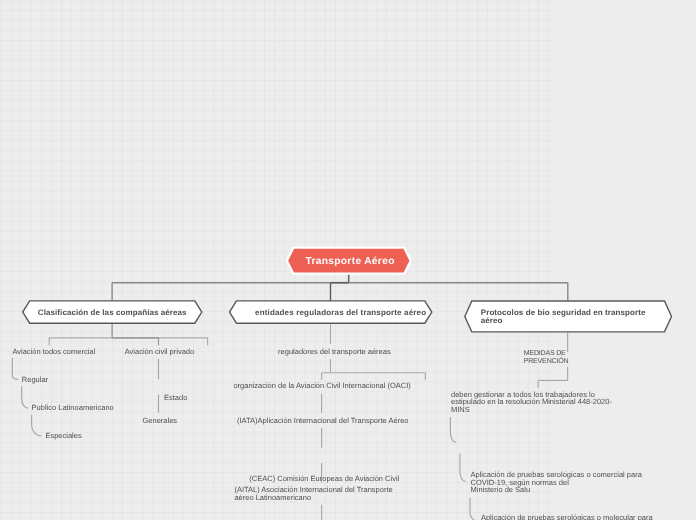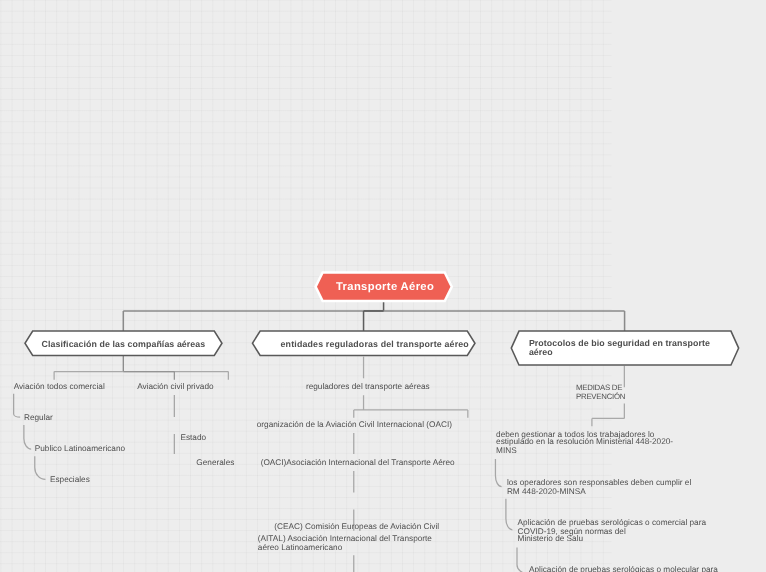--- a/index.html
+++ b/index.html
@@ -75,25 +75,24 @@
   </div>
   <div class="hexwrap" style="left:464.8px;top:300.8px;width:206.7px;height:31.1px;">
     <div class="htxt" style="font-size:8.0px;line-height:7.75px;color:#4f4f4f;width:174.7px;letter-spacing:0.08px;text-align:left;position:relative;top:0.4px;">Protocolos de bio seguridad en transporte aéreo</div>
   </div>
   <div class="lbl " style="left:12.4px;top:348.1px;">Aviación todos comercial</div>
   <div class="lbl " style="left:124.7px;top:348.1px;">Aviación civil privado</div>
   <div class="lbl " style="left:21.8px;top:375.9px;">Regular</div>
   <div class="lbl " style="left:31.6px;top:404.0px;">Publico Latinoamericano</div>
   <div class="lbl " style="left:45.4px;top:431.8px;">Especiales</div>
   <div class="lbl " style="left:164px;top:382.0px;margin-top:12px;">Estado</div>
-  <div class="lbl " style="left:142.5px;top:417.0px;margin-left:36px;">Generales</div>
+  <div class="lbl " style="left:142.5px;top:417.0px;">Generales</div>
   <div class="lbl " style="left:278.1px;top:348.0px;">reguladores del transporte aéreas</div>
   <div class="lbl " style="left:233.4px;top:382.4px;">organización de la Aviación Civil Internacional (OACI)</div>
-  <div class="lbl " style="left:237.0px;top:416.8px;">(OACI)Asociación Internacional del Transporte Aéreo</div>
+  <div class="lbl " style="left:237.0px;top:416.8px;">(IATA)Aplicación Internacional del Transporte Aéreo</div>
   <div class="lbl " style="left:249.3px;top:450.9px;margin-top:24px;">(CEAC) Comisión Europeas de Aviación Civil</div>
   <div class="lbl " style="left:234.4px;top:486.3px;width:175.8px;">(AITAL) Asociación Internacional del Transporte aéreo Latinoamericano</div>
   <div class="lbl caps" style="left:523.7px;top:350px;">MEDIDAS DE PREVENCIÓN</div>
   <div class="lbl " style="left:451.0px;top:390.5px;width:175.0px;">deben gestionar a todos los trabajadores lo estipulado en la resolución Ministerial 448-2020-MINS</div>
-  <div class="lbl " style="left:460.8px;top:435.4px;width:175.0px;">los operadores son responsables deben cumplir el RM 448-2020-MINSA</div>
   <div class="lbl " style="left:470.5px;top:470.6px;width:175.0px;">Aplicación de pruebas serológicas o comercial para COVID-19, según normas del
 Ministerio de Salu</div>
   <div class="lbl " style="left:480.9px;top:514.4px;width:175.0px;">Aplicación de pruebas serológicas o molecular para</div>
 </div>
 
 </body></html>

